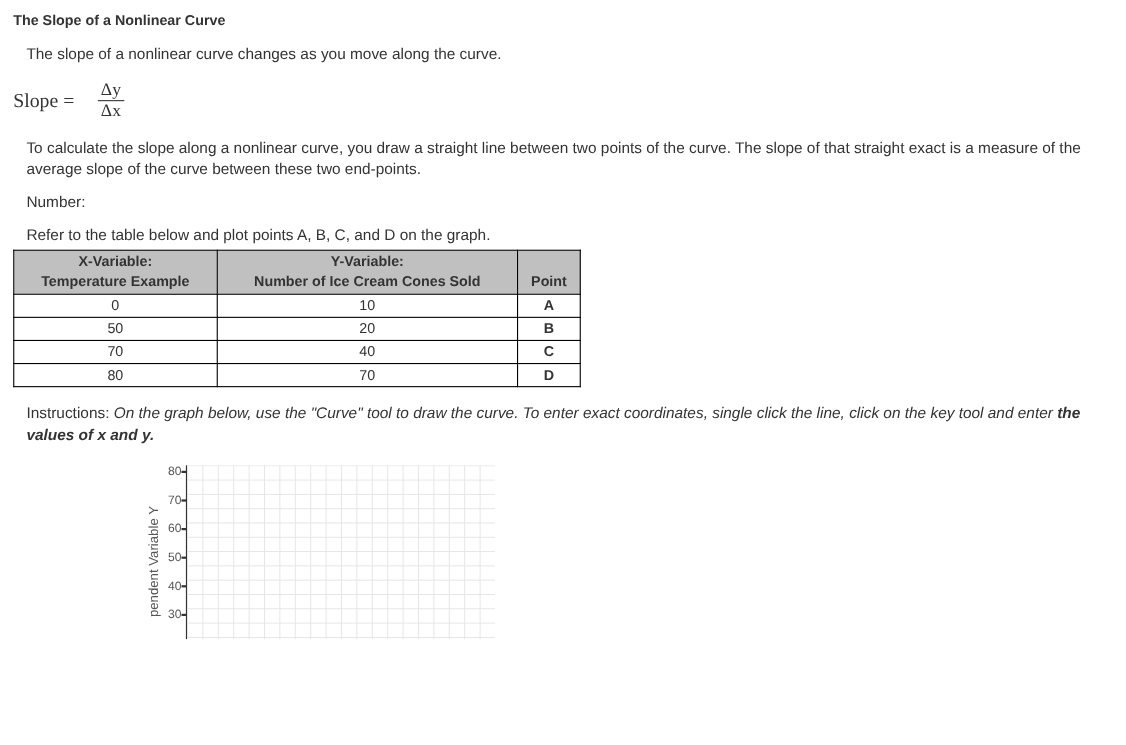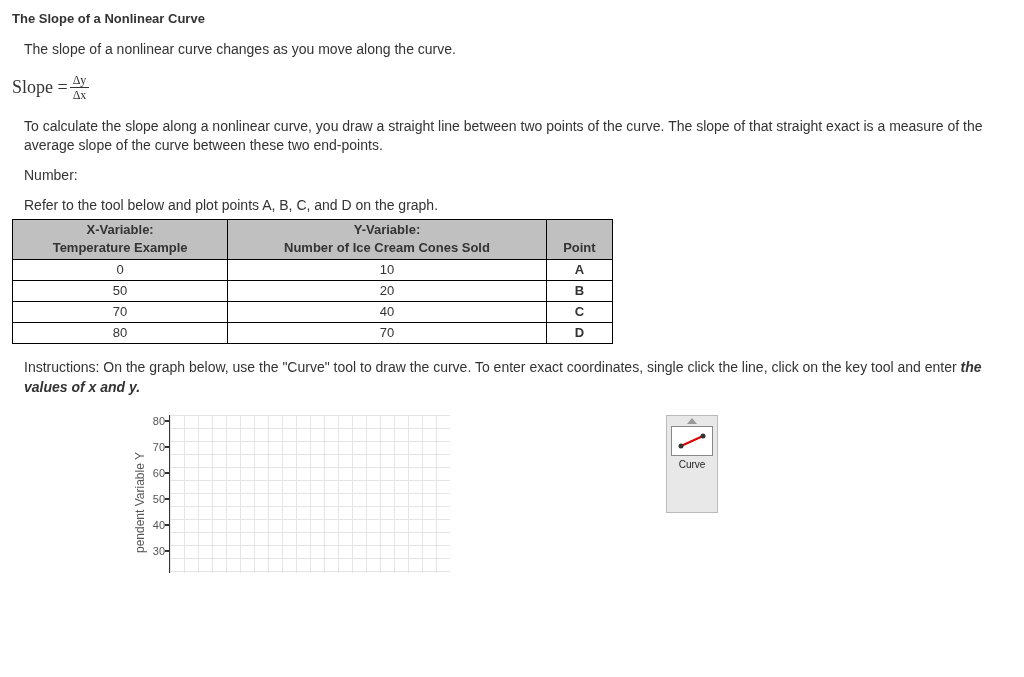--- a/index.html
+++ b/index.html
@@ -23,53 +23,54 @@
     font-family: "Times New Roman", serif;
     font-size: 18px;
     margin: 14px 0 16px 0;
     display: flex;
     align-items: center;
   }
   .frac {
     display: inline-flex;
     flex-direction: column;
     align-items: center;
-    font-size: 12px;
-    margin-left: 2px;
+    font-size: 16px;
+    margin-left: 21px;
     line-height: 1;
   }
   .frac .num {
     border-bottom: 1px solid #333;
     padding: 0 3px 1px 3px;
   }
   .frac .den {
     padding: 1px 3px 0 3px;
   }
   table.data {
     border-collapse: collapse;
     margin-top: 4px;
-    width: 601px;
+    width: 516px;
   }
   table.data th, table.data td {
     border: 1px solid #000;
     padding: 1px 6px;
     text-align: center;
     font-size: 13px;
   }
   table.data th {
     background: #c0c0c0;
     font-weight: bold;
   }
   .instructions {
     margin-top: 14px;
   }
   .instructions .lead {
     font-weight: normal;
   }
   .instructions .body {
+    font-style: italic;
     text-align: center;
   }
   .instructions .bolditalic {
     font-style: italic;
     font-weight: bold;
   }
   .workspace {
     display: flex;
     margin-top: 18px;
     align-items: flex-start;
@@ -173,21 +174,21 @@
   <span class="frac">
     <span class="num">Δy</span>
     <span class="den">Δx</span>
   </span>
 </div>
 
 <div class="para">To calculate the slope along a nonlinear curve, you draw a straight line between two points of the curve. The slope of that straight exact is a measure of the average slope of the curve between these two end-points.</div>
 
 <div class="para">Number:</div>
 
-<div class="para" style="margin-bottom:2px">Refer to the tool below and plot points A, B, C, and D on the graph.</div>
+<div class="para" style="margin-bottom:2px">Refer to the table below and plot points A, B, C, and D on the graph.</div>
 
 <table class="data">
   <thead>
     <tr>
       <th>
         <div>X-Variable:</div>
         <div>Temperature Example</div>
       </th>
       <th>
         <div>Y-Variable:</div>
@@ -243,25 +244,14 @@
           <div class="tick-mark" style="top:31px"></div>
           <div class="tick-mark" style="top:57px"></div>
           <div class="tick-mark" style="top:83px"></div>
           <div class="tick-mark" style="top:109px"></div>
           <div class="tick-mark" style="top:135px"></div>
         </div>
       </div>
     </div>
   </div>
 
-  <div class="tool-panel">
-    <div class="scroll-up"></div>
-    <div class="tool-btn">
-      <svg width="30" height="18">
-        <line x1="4" y1="14" x2="26" y2="4" stroke="#d00" stroke-width="2"></line>
-        <circle cx="4" cy="14" r="2.5" fill="#333"></circle>
-        <circle cx="26" cy="4" r="2.5" fill="#333"></circle>
-      </svg>
-    </div>
-    <div class="tool-label">Curve</div>
-  </div>
 
 </div>
 
 </body></html>

